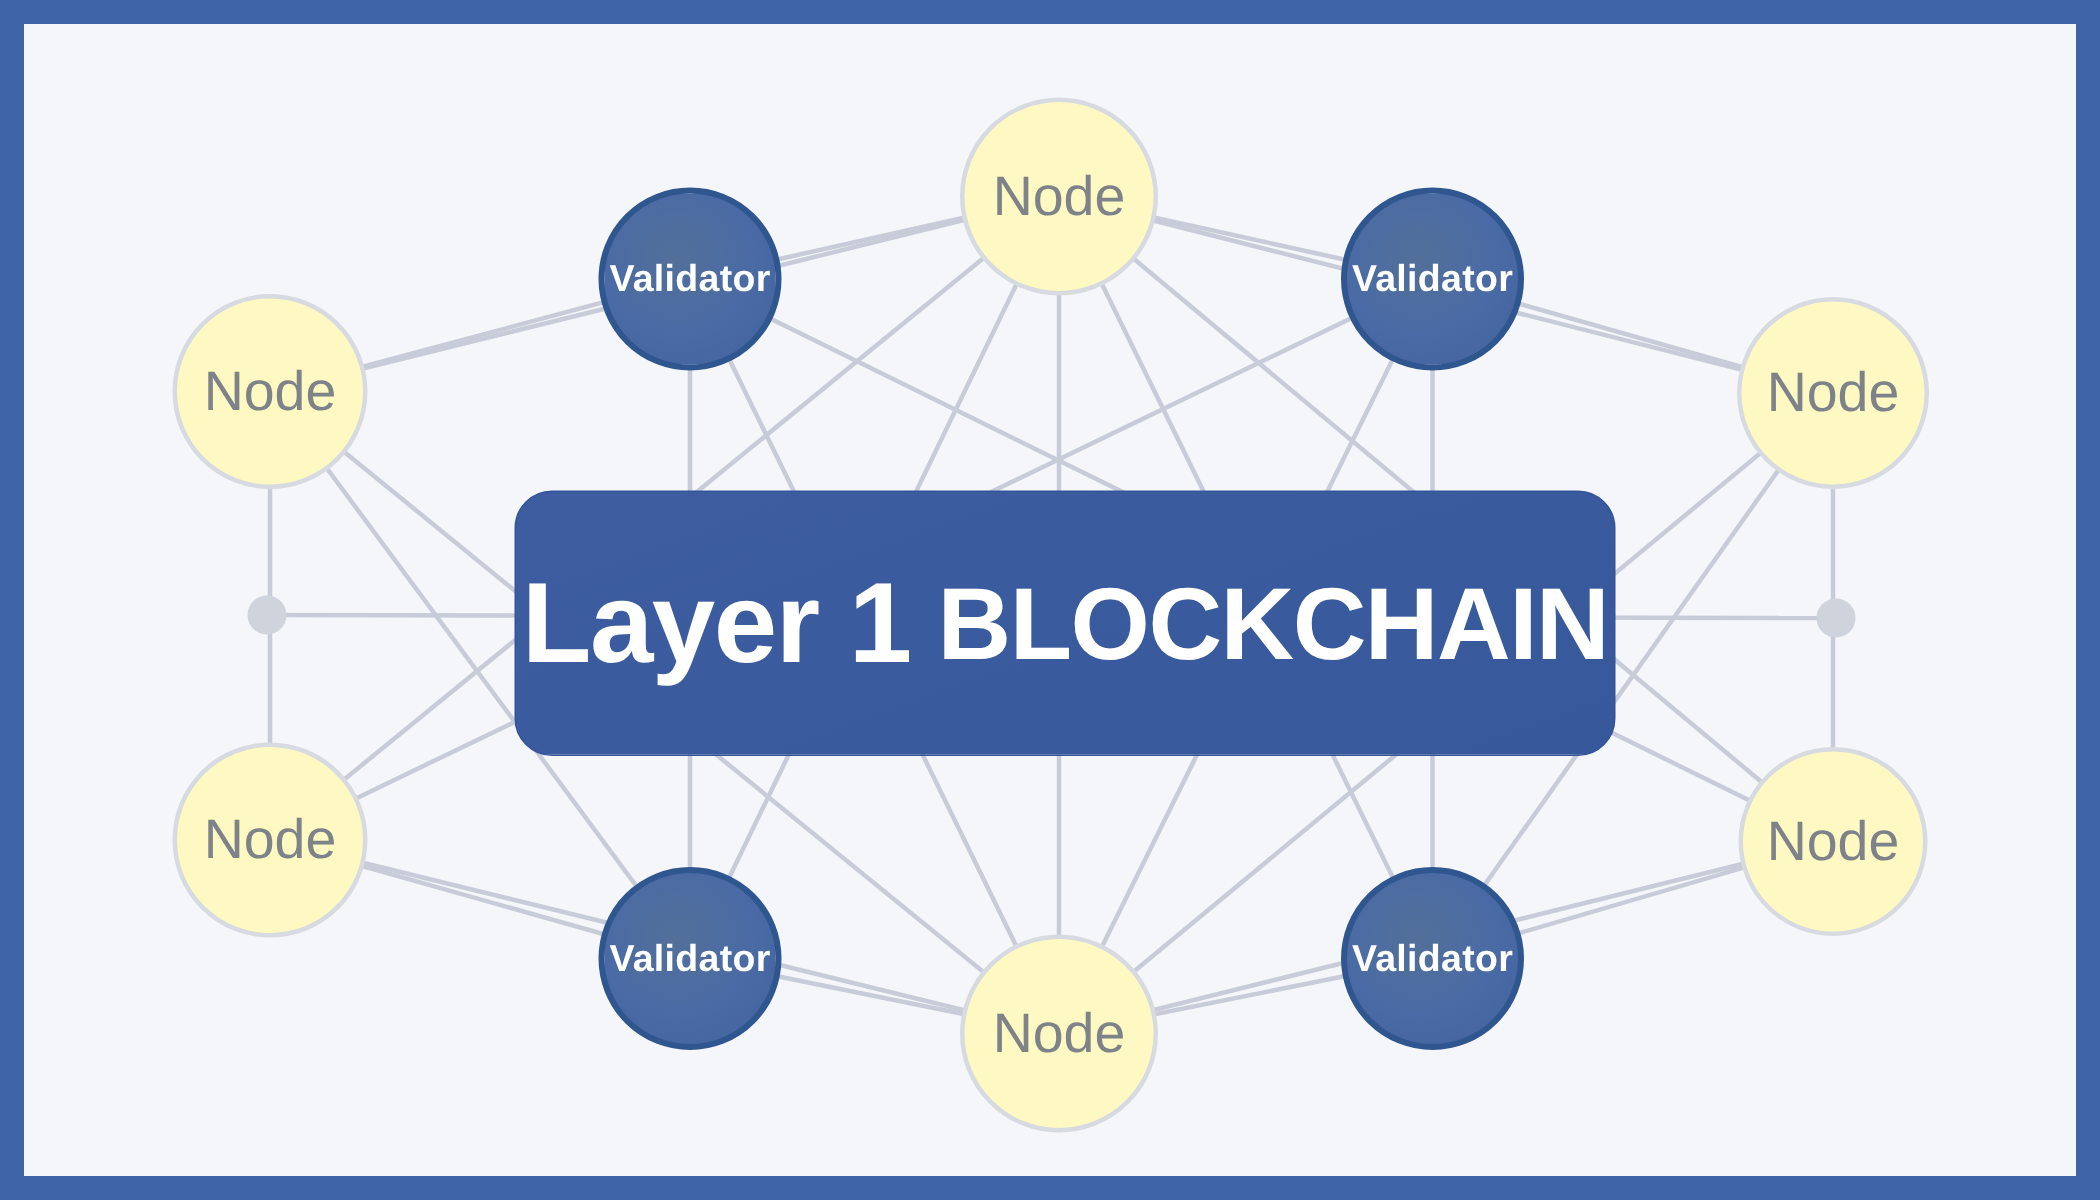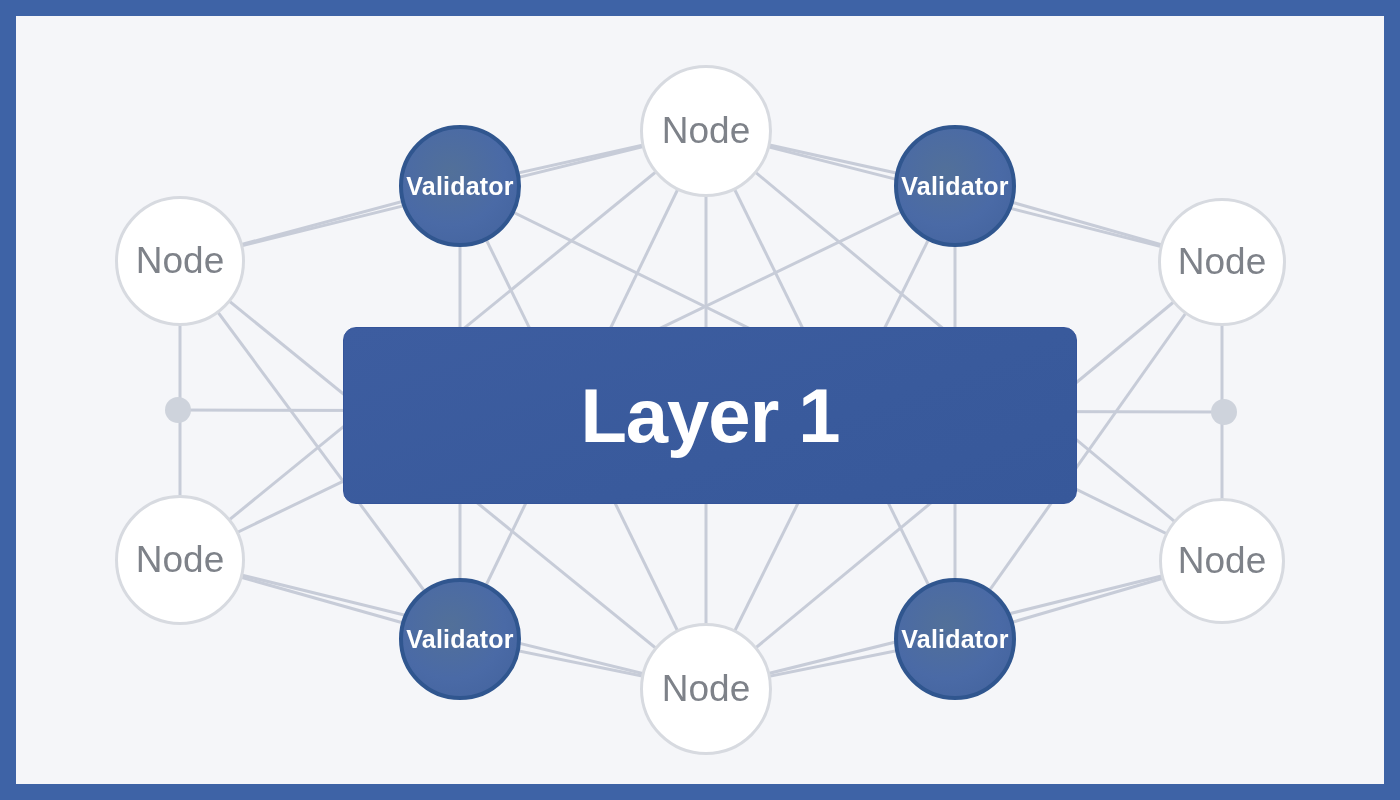--- a/index.html
+++ b/index.html
@@ -21,21 +21,21 @@
     z-index: 1;
   }
   .node {
     position: absolute;
     border-radius: 50%;
     display: flex; align-items: center; justify-content: center;
     box-sizing: border-box;
     z-index: 2;
   }
   .node--plain {
-    background: #ffffff;
+    background: #fef9c3;
     border: 3px solid #d7dae0;
     color: #7e8289;
     font-size: 37px;
     z-index: 2;
   }
   .node--validator {
     background: radial-gradient(circle at 42% 38%, #527099, #4a6aa6 55%, #42629c);
     border: 4px solid #30568f;
     color: #ffffff;
     font-size: 25px;
@@ -47,21 +47,21 @@
     background: #ced3dc;
     border: none;
     z-index: 2;
   }
   .banner {
     position: absolute;
     left: 343px; top: 327px;
     width: 734px; height: 177px;
     background: linear-gradient(160deg, #3d5da0, #395a9c 60%, #37589a);
     border: 1px solid #34549a;
-    border-radius: 13px;
+    border-radius: 25px;
     box-sizing: border-box;
     display: flex; align-items: center; justify-content: center;
     gap: 18px;
     z-index: 4;
     color: #ffffff;
   }
   .banner-part1 {
     font-size: 76px;
     font-weight: bold;
     letter-spacing: -1px;
@@ -150,15 +150,16 @@
 </div>
 <div class="node node--validator" style="left: 894px; top: 578px; width: 122px; height: 122px;">
   <span>Validator</span>
 </div>
 
 <div class="node node--dot" style="left: 165px; top: 397px; width: 26px; height: 26px;"></div>
 <div class="node node--dot" style="left: 1211px; top: 399px; width: 26px; height: 26px;"></div>
 
 <div class="banner">
   <span class="banner-part1">Layer 1</span>
+  <span class="banner-part2">BLOCKCHAIN</span>
 </div>
 
 <div class="frame"></div>
 
 </body></html>

